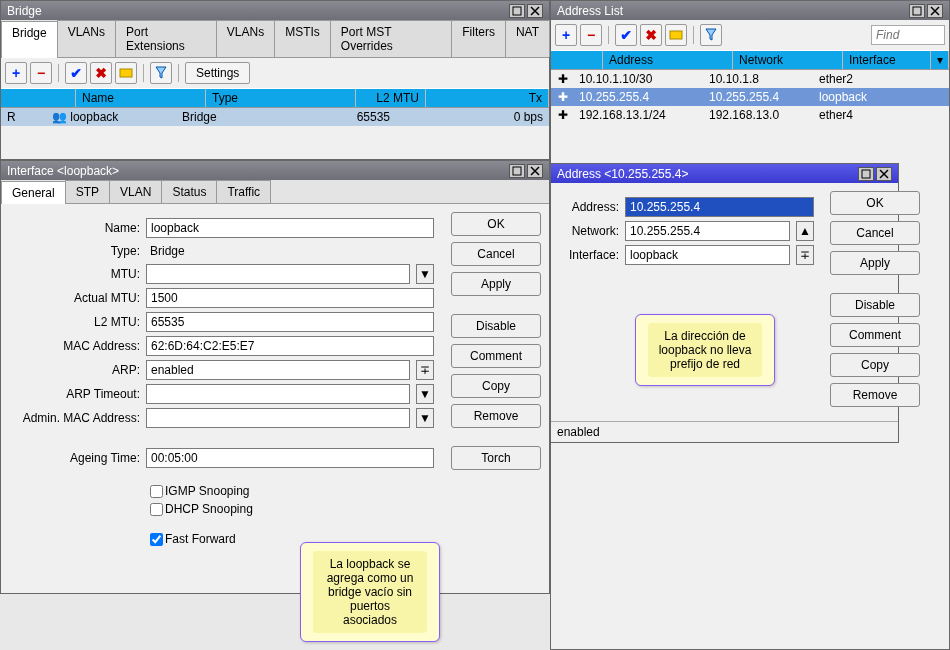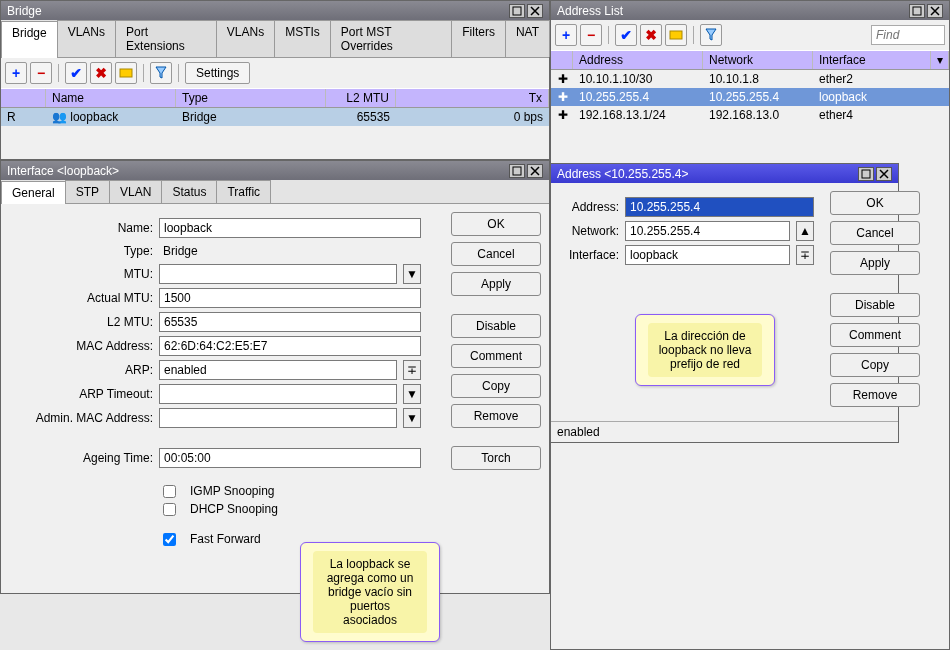--- a/index.html
+++ b/index.html
@@ -13,32 +13,32 @@
 
 .tabstrip { display: flex; background: #e4e4e4; border-bottom: 1px solid #999; }
 .tab { padding: 4px 10px; border: 1px solid #999; border-bottom: none; background: #ddd; margin-right: -1px; cursor: pointer; }
 .tab.active { background: #fff; position: relative; top: 1px; }
 
 .toolbar { display: flex; align-items: center; gap: 3px; padding: 4px; background: #f0f0f0; }
 .tbtn { width: 22px; height: 22px; border: 1px solid #999; background: #f4f4f4; display: flex; align-items: center; justify-content: center; font-size: 14px; font-weight: bold; cursor: pointer; border-radius: 2px; }
 .tsep { width: 1px; height: 18px; background: #aaa; margin: 0 3px; }
 .settings-btn { height: 22px; padding: 0 10px; border: 1px solid #999; background: #f4f4f4; cursor: pointer; border-radius: 2px; }
 
-.gridhead { display: flex; background: #c4b5fd; border-top: 1px solid #fff; border-bottom: 1px solid #999; }
+.gridhead { display: flex; background: #0ea5e9; border-top: 1px solid #fff; border-bottom: 1px solid #999; padding-left: 30px; }
 .gridhead > div { padding: 2px 6px; border-right: 1px solid #bbb; }
 .gridrow { display: flex; padding: 1px 0; }
 .gridrow > div { padding: 1px 6px; overflow: hidden; white-space: nowrap; }
 .gridrow.selected { background: #b8cfe5; }
 .gridrow.rowblue { background: #6f97d8; color: #fff; }
 
 .formrow { display: flex; align-items: center; margin: 4px 0; gap: 6px; }
 .formrow label { width: 130px; text-align: right; }
 .formrow input[type=text] { flex: 1; height: 20px; padding: 0 4px; border: 1px solid #7a7a7a; background: #fff; }
 .formrow .arrowbtn { width: 18px; height: 20px; border: 1px solid #7a7a7a; background: #eee; display: flex; align-items: center; justify-content: center; cursor: pointer; }
-.check { display: flex; align-items: center; gap: 14px; margin: 4px 0 4px 140px; }
+.check { display: flex; align-items: center; gap: 2px; margin: 4px 0 4px 140px; }
 
 .btncol { display: flex; flex-direction: column; gap: 6px; padding: 8px; }
 .btncol button { width: 90px; height: 24px; border: 1px solid #888; background: #f0f0f0; border-radius: 3px; cursor: pointer; }
 
 .tooltip { position: absolute; background: #fffcce; border: 1px solid #8b5cf6; border-radius: 6px; padding: 8px 12px; text-align: center; box-shadow: 1px 1px 3px rgba(0,0,0,.2); }
 .tooltip-inner { background: #f8f4a8; border-radius: 4px; padding: 6px 10px; }
 
 .searchbox { width: 74px; height: 20px; border: 1px solid #aaa; background: #fff; color: #aaa; font-style: italic; padding: 0 4px; margin-left: auto; }
 svg.tiny { width: 10px; height: 10px; }
 .flag-icon { display:inline-block; width:12px; }
@@ -125,21 +125,21 @@
     </div>
   </div>
   <div class="tabstrip">
     <div class="tab active">General</div>
     <div class="tab">STP</div>
     <div class="tab">VLAN</div>
     <div class="tab">Status</div>
     <div class="tab">Traffic</div>
   </div>
   <div style="display:flex">
-    <div style="flex:1;padding:10px 22px">
+    <div style="flex:1;padding:10px 9px">
       <div class="formrow">
           <label>Name:</label>
           <input type="text" value="loopback" style="">
         </div>
       <div class="formrow">
           <label>Type:</label>
           <span style="flex:1;padding:2px 4px">Bridge</span>
         </div>
       <div class="formrow">
           <label>MTU:</label>

